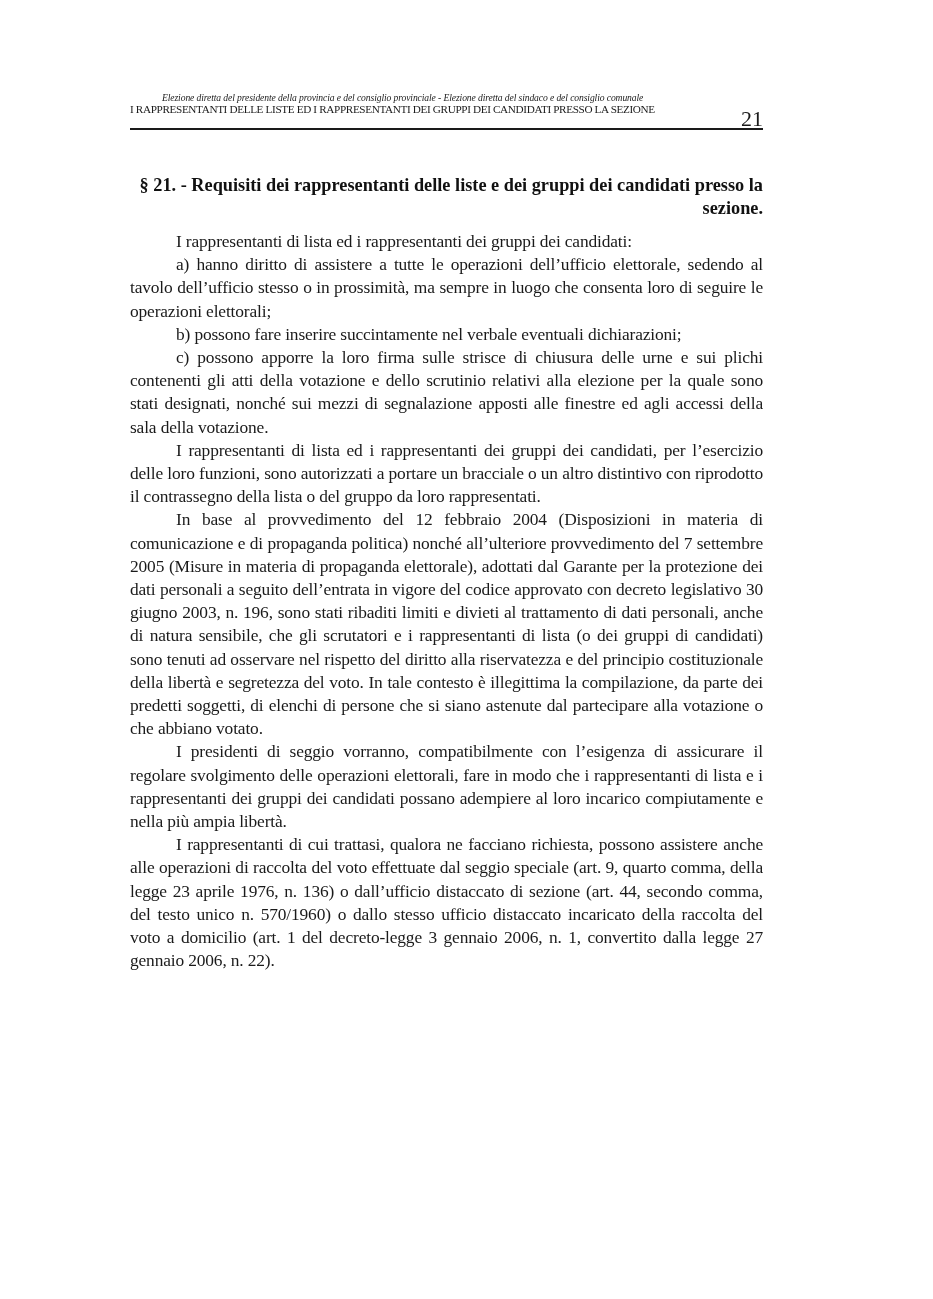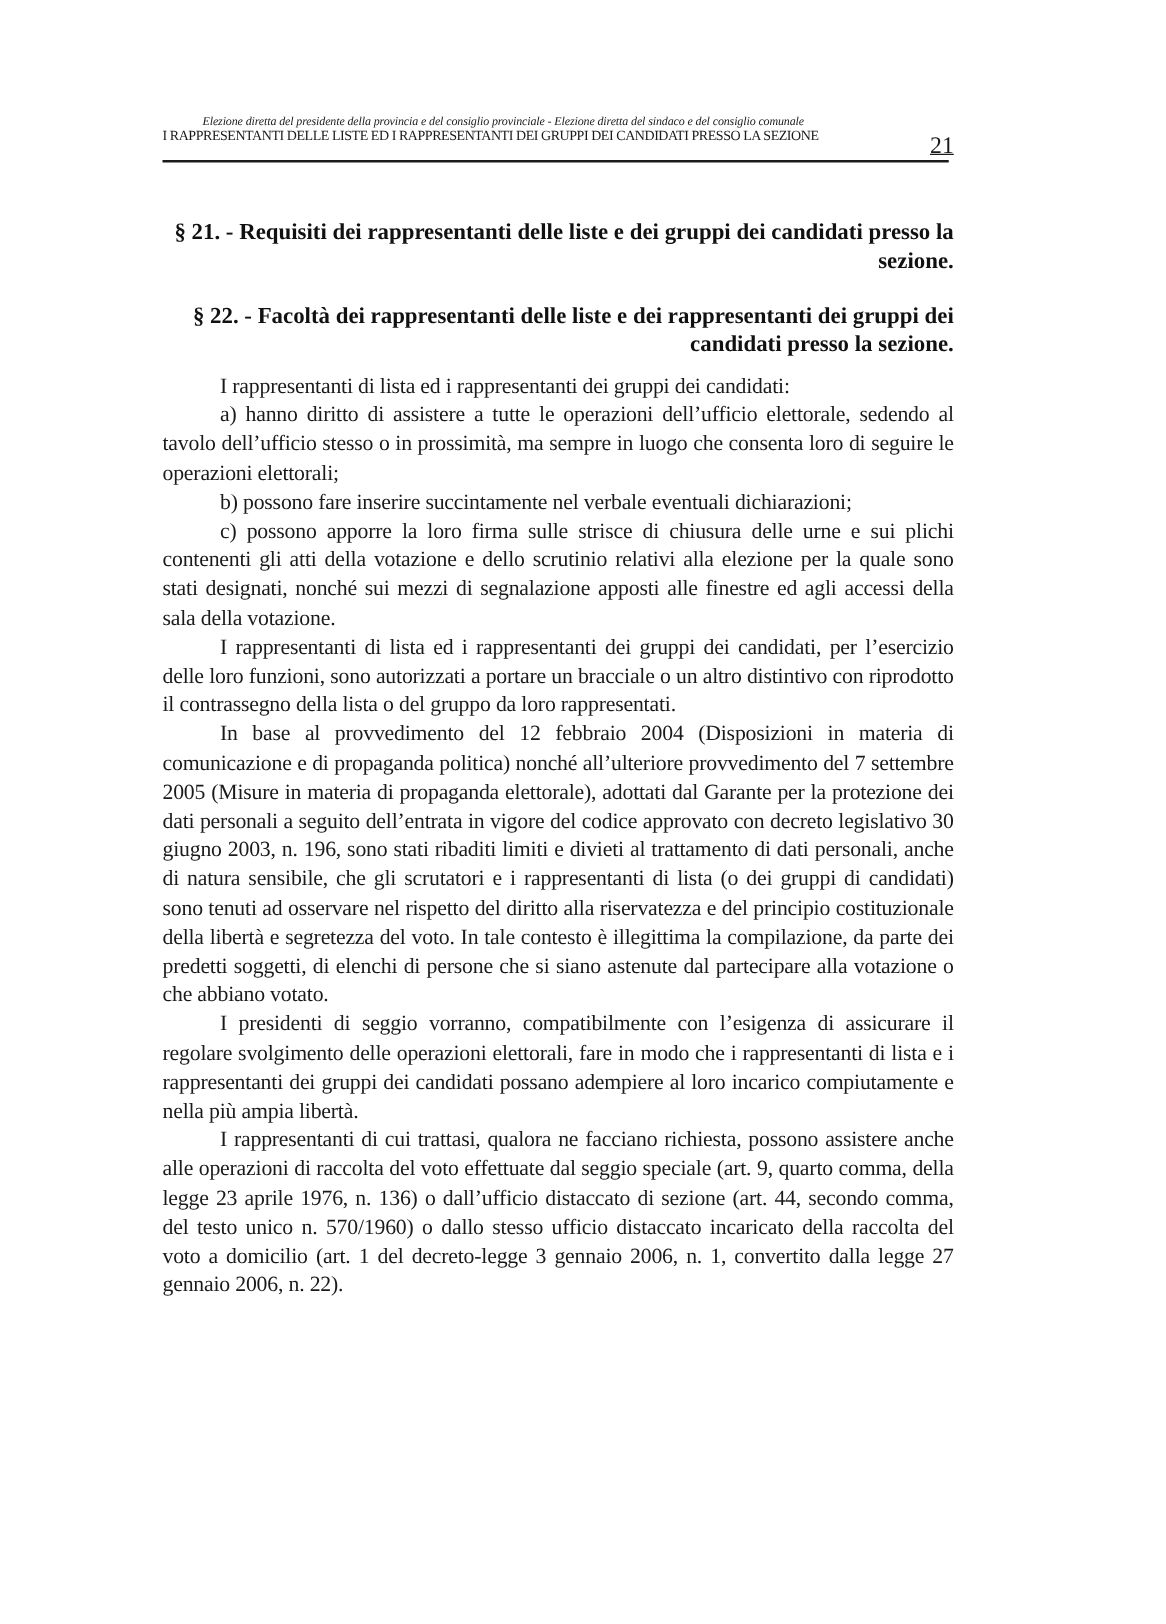--- a/index.html
+++ b/index.html
@@ -4,21 +4,21 @@
 <style>
   html, body { margin: 0; padding: 0; background: #ffffff; }
   body { width: 933px; height: 1299px; position: relative; overflow: hidden;
          font-family: "Liberation Serif", "DejaVu Serif", serif; color: #1a1a1a; }
   .page { position: absolute; left: 130px; top: 88px; width: 633px; }
   .running-head { position: relative; height: 44px; }
   .rh-italic { position: absolute; left: 32px; top: 4px; font-style: italic;
                font-size: 9.6px; letter-spacing: -0.1px; white-space: nowrap; }
   .rh-caps { position: absolute; left: 0; top: 15px; font-size: 11.2px;
              letter-spacing: -0.35px; white-space: nowrap; }
-  .rh-page { position: absolute; right: 0; top: 18px; font-size: 19px; text-decoration: underline; }
+  .rh-page { position: absolute; right: 0; top: 18px; font-size: 22px; text-decoration: underline; }
   .rh-rule { position: absolute; left: 0; right: 4px; top: 40px; height: 2px; background: #1a1a1a; }
 
   .section-title { font-size: 18.3px; line-height: 23px; margin: 0;
                    padding-left: 57px; text-indent: -57px; text-align: right; color: #111; }
   .s21 { margin-top: 42px; }
   .s22 { margin-top: 21px; }
   p { margin: 0; font-size: 17.4px; line-height: 23.2px; text-align: justify;
       text-indent: 46px; letter-spacing: -0.15px; }
   .after-title { margin-top: 10px; }
 </style>
@@ -31,21 +31,20 @@
     <div class="rh-caps">I RAPPRESENTANTI DELLE LISTE ED I RAPPRESENTANTI DEI GRUPPI DEI CANDIDATI PRESSO LA SEZIONE</div>
     <div class="rh-page">21</div>
     <div class="rh-rule"></div>
   </div>
 
   <section>
     <h2 class="section-title s21">§ 21. - Requisiti dei rappresentanti delle liste e dei gruppi dei candidati presso la sezione.</h2>
   </section>
 
   <section>
-    <h2 class="section-title s22">§ 22. - Facoltà dei rappresentanti delle liste e dei rappresentanti dei gruppi dei candidati presso la sezione.</h2>
     <p class="after-title">I rappresentanti di lista ed i rappresentanti dei gruppi dei candidati:</p>
     <p>a) hanno diritto di assistere a tutte le operazioni dell’ufficio elettorale, sedendo al tavolo dell’ufficio stesso o in prossimità, ma sempre in luogo che consenta loro di seguire le operazioni elettorali;</p>
     <p>b) possono fare inserire succintamente nel verbale eventuali dichiarazioni;</p>
     <p>c) possono apporre la loro firma sulle strisce di chiusura delle urne e sui plichi contenenti gli atti della votazione e dello scrutinio relativi alla elezione per la quale sono stati designati, nonché sui mezzi di segnalazione apposti alle finestre ed agli accessi della sala della votazione.</p>
     <p>I rappresentanti di lista ed i rappresentanti dei gruppi dei candidati, per l’esercizio delle loro funzioni, sono autorizzati a portare un bracciale o un altro distintivo con riprodotto il contrassegno della lista o del gruppo da loro rappresentati.</p>
     <p>In base al provvedimento del 12 febbraio 2004 (Disposizioni in materia di comunicazione e di propaganda politica) nonché all’ulteriore provvedimento del 7 settembre 2005 (Misure in materia di propaganda elettorale), adottati dal Garante per la protezione dei dati personali a seguito dell’entrata in vigore del codice approvato con decreto legislativo 30 giugno 2003, n. 196, sono stati ribaditi limiti e divieti al trattamento di dati personali, anche di natura sensibile, che gli scrutatori e i rappresentanti di lista (o dei gruppi di candidati) sono tenuti ad osservare nel rispetto del diritto alla riservatezza e del principio costituzionale della libertà e segretezza del voto. In tale contesto è illegittima la compilazione, da parte dei predetti soggetti, di elenchi di persone che si siano astenute dal partecipare alla votazione o che abbiano votato.</p>
     <p>I presidenti di seggio vorranno, compatibilmente con l’esigenza di assicurare il regolare svolgimento delle operazioni elettorali, fare in modo che i rappresentanti di lista e i rappresentanti dei gruppi dei candidati possano adempiere al loro incarico compiutamente e nella più ampia libertà.</p>
     <p>I rappresentanti di cui trattasi, qualora ne facciano richiesta, possono assistere anche alle operazioni di raccolta del voto effettuate dal seggio speciale (art. 9, quarto comma, della legge 23 aprile 1976, n. 136) o dall’ufficio distaccato di sezione (art. 44, secondo comma, del testo unico n. 570/1960) o dallo stesso ufficio distaccato incaricato della raccolta del voto a domicilio (art. 1 del decreto-legge 3 gennaio 2006, n. 1, convertito dalla legge 27 gennaio 2006, n. 22).</p>
   </section>
 </div>

